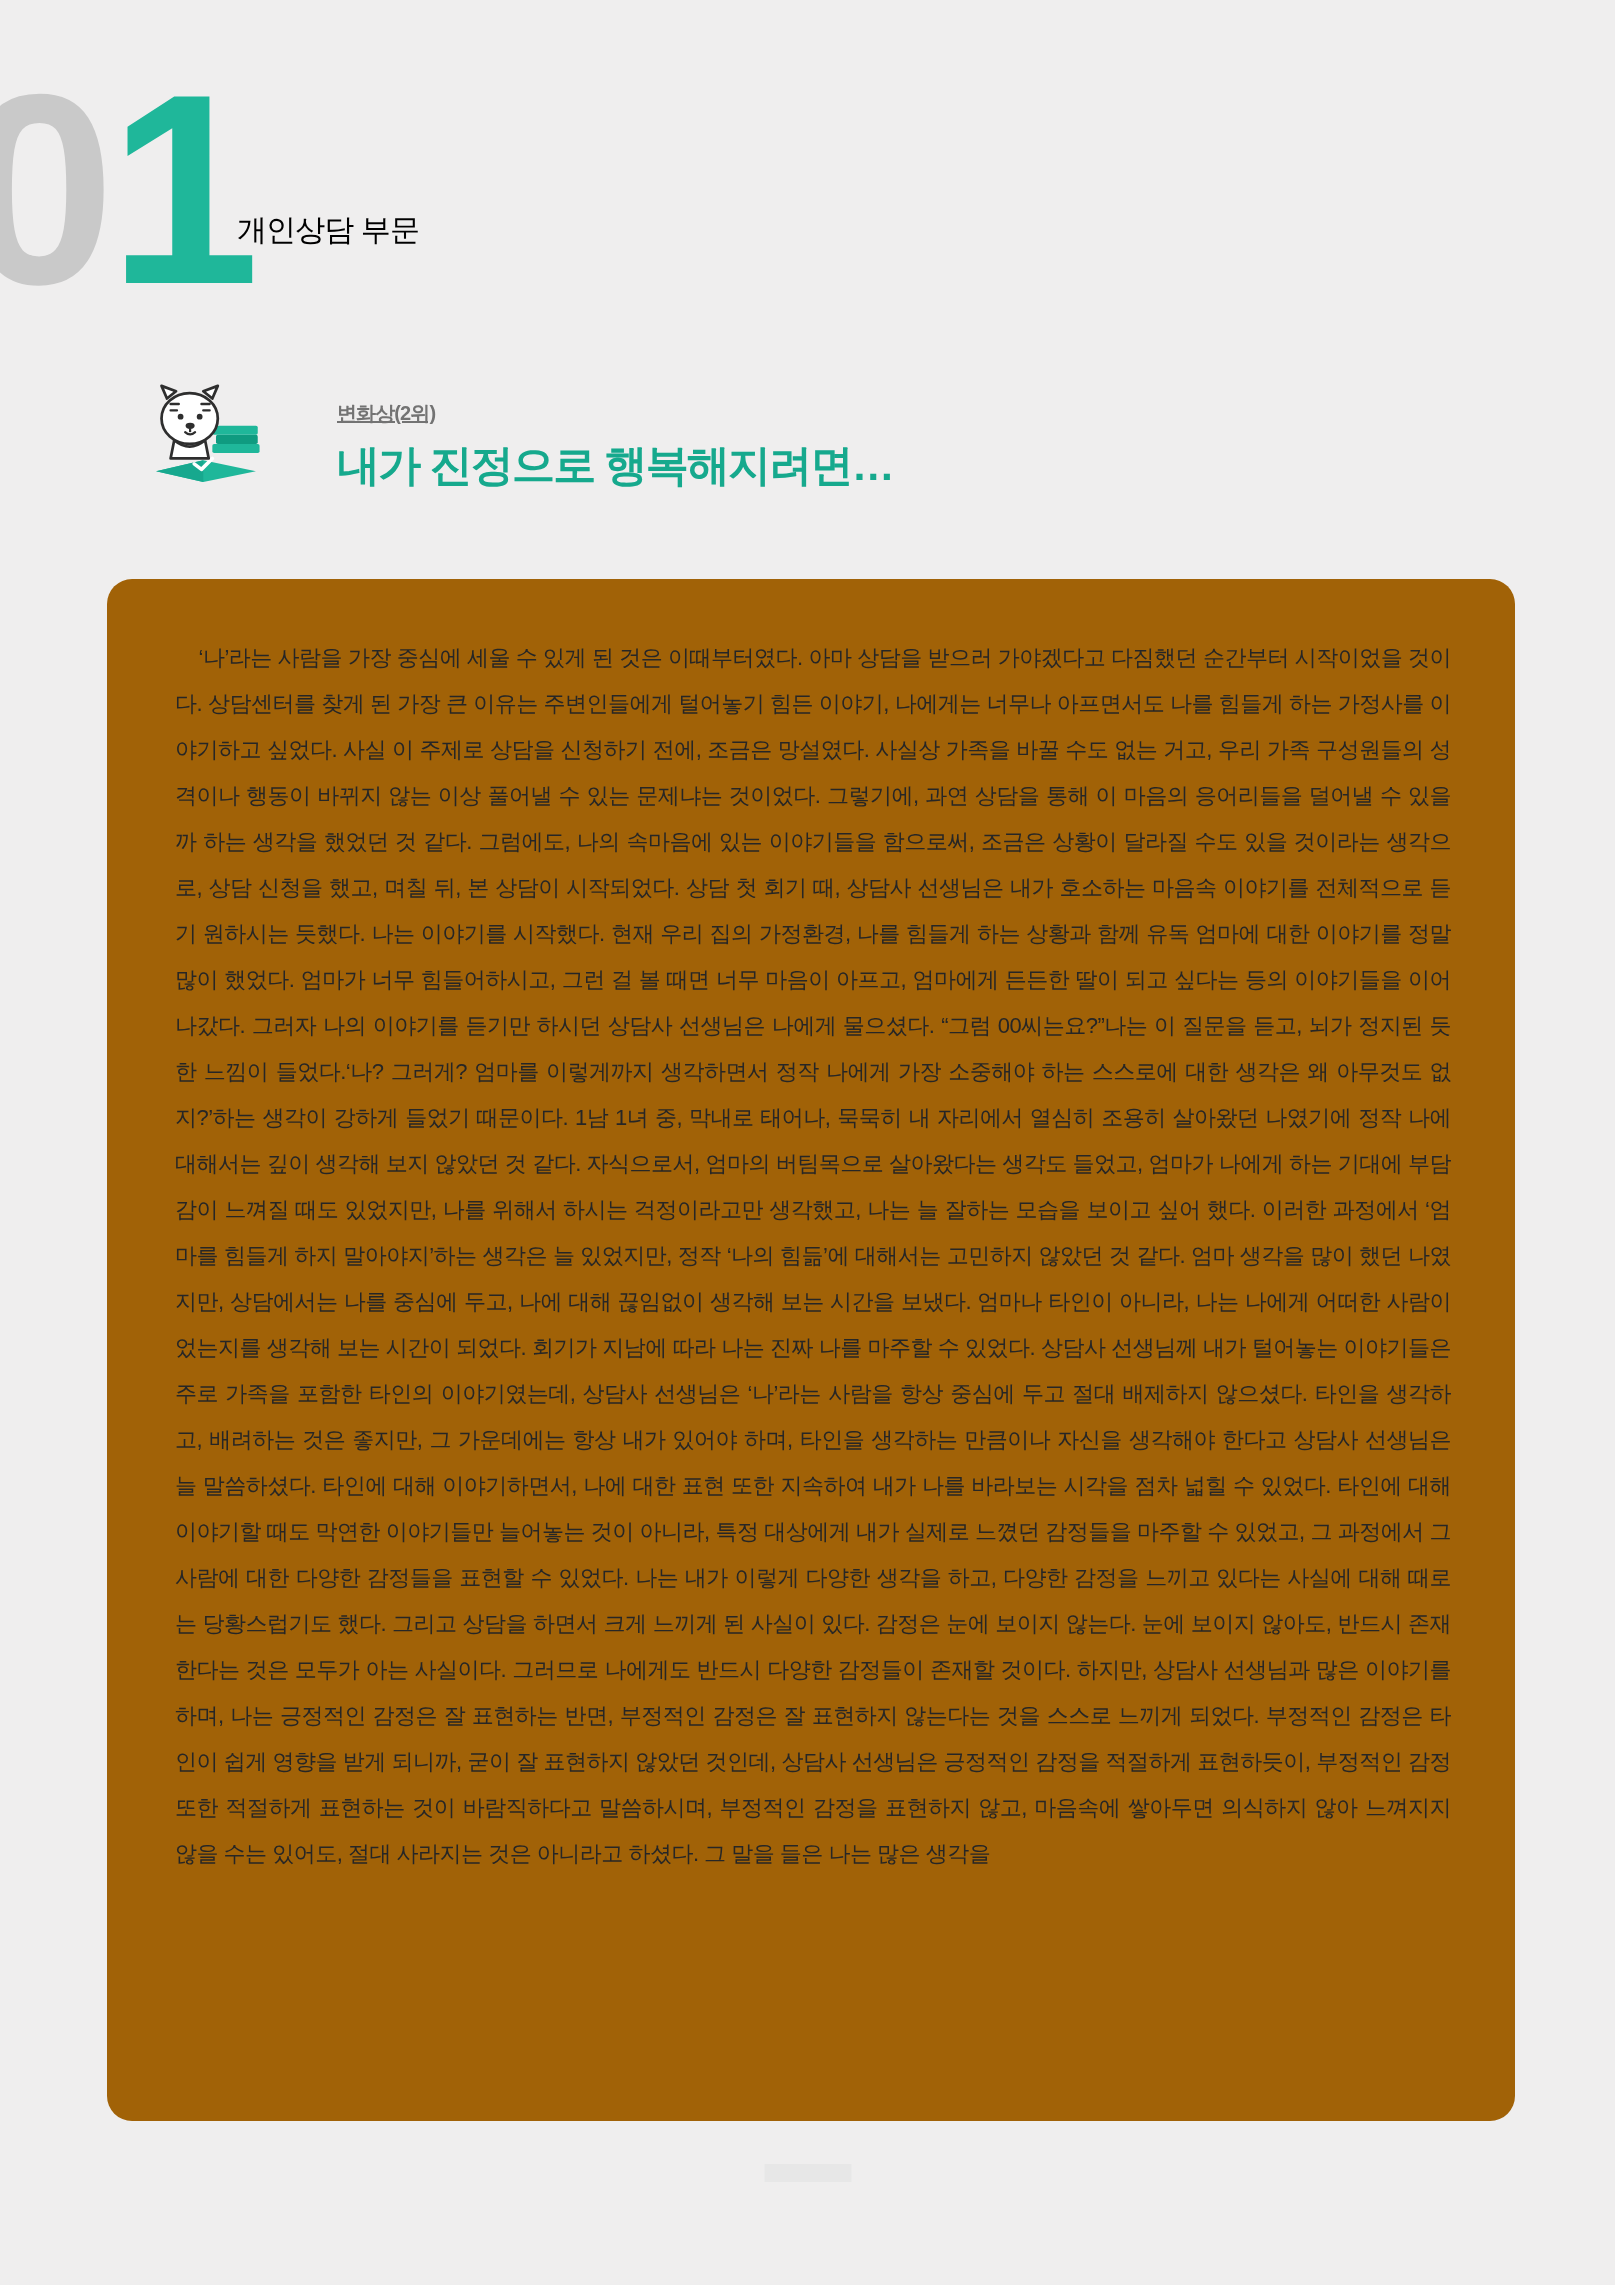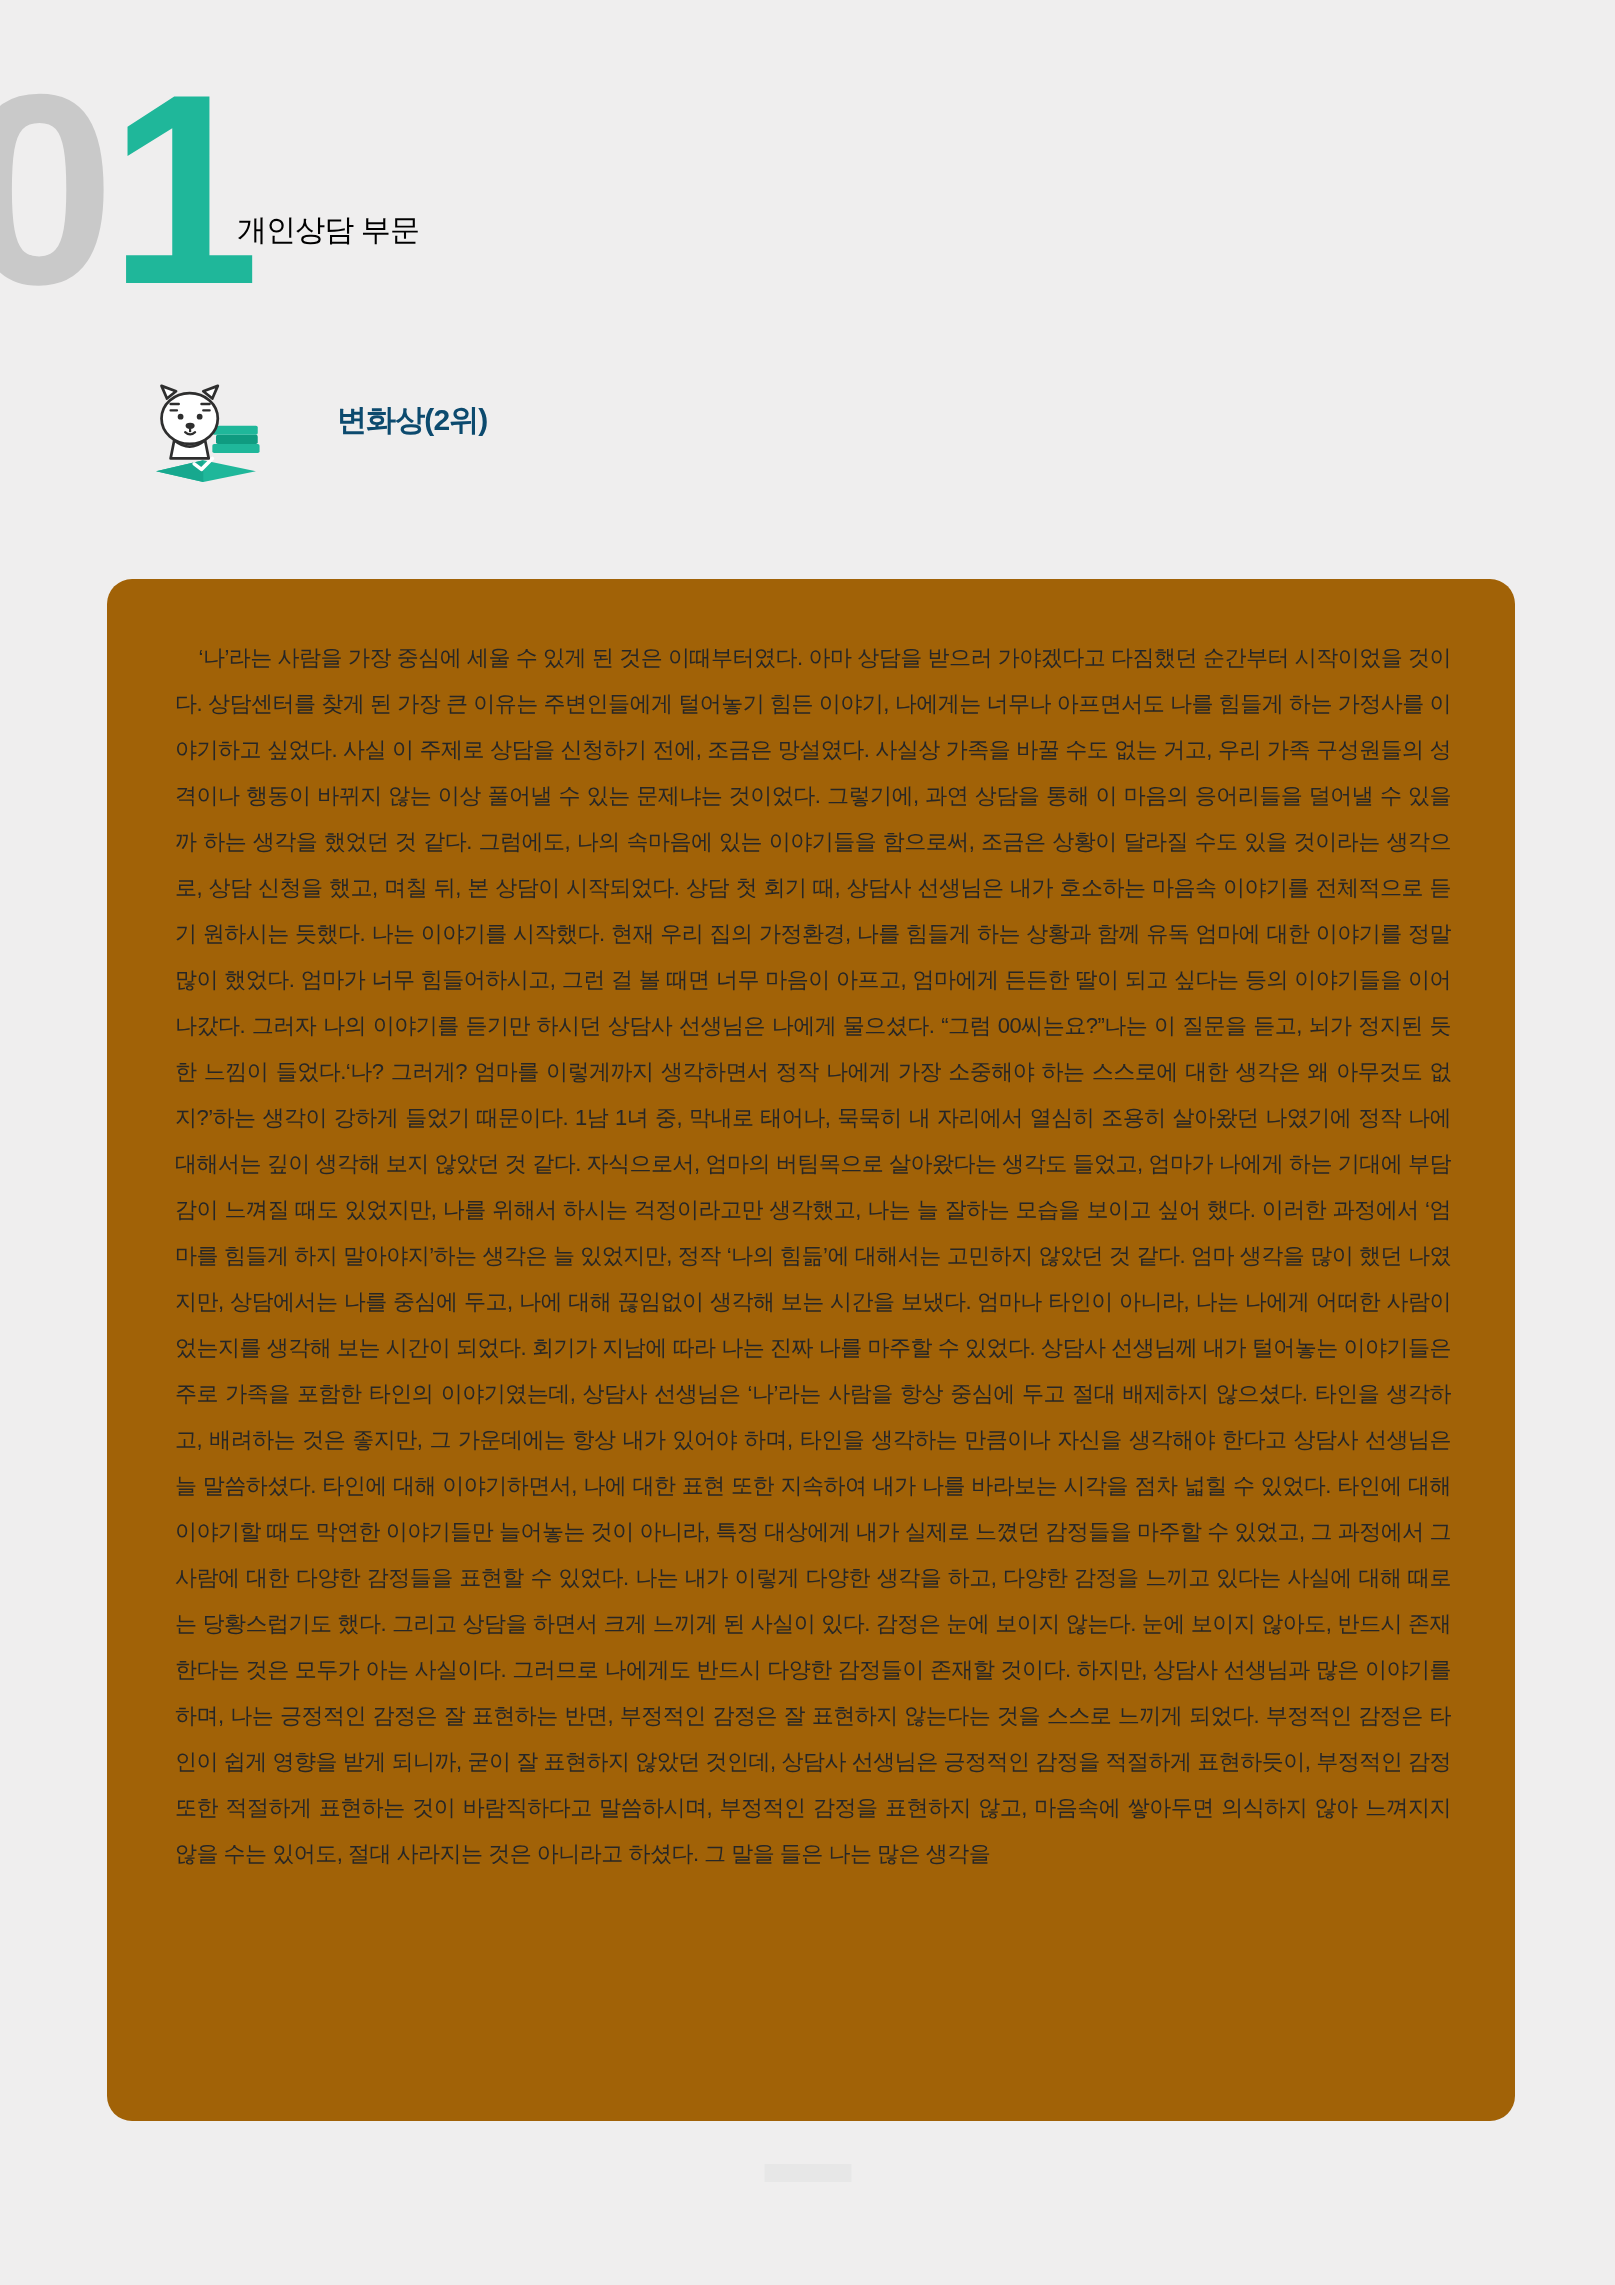--- a/index.html
+++ b/index.html
@@ -72,24 +72,25 @@
     position: absolute;
     left: 147px;
     top: 18px;
     width: 118px;
     height: 109px;
   }
   .award-rank {
     position: absolute;
     left: 337px;
     top: 34px;
-    font-size: 30px;
+    font-size: 20px;
     font-weight: 700;
-    color: #0c4a6e;
+    color: #737373;
     letter-spacing: -0.9px;
+    text-decoration: underline;
   }
   .award-title {
     position: absolute;
     left: 337px;
     top: 71px;
     font-size: 43px;
     font-weight: 700;
     color: #16a98d;
     letter-spacing: -1.8px;
   }
@@ -163,20 +164,21 @@
         <ellipse cx="47.5" cy="46" rx="5" ry="3.4" fill="#2e2e2e"></ellipse>
         <path d="M47.5 49 v4" stroke="#2e2e2e" stroke-width="2.4"></path>
         <path d="M42 53 q5.5 5 11 0" stroke="#2e2e2e" stroke-width="2.4" fill="none" stroke-linecap="round"></path>
         <path d="M26 22 h9 M26 29 h7" stroke="#2e2e2e" stroke-width="2.6" stroke-linecap="round"></path>
         <path d="M69 22 h-9 M69 29 h-7" stroke="#2e2e2e" stroke-width="2.6" stroke-linecap="round"></path>
 
         <path d="M30 62 q17 14 34 0 l4 20 h-42 z" fill="#ffffff" stroke="#2e2e2e" stroke-width="3" stroke-linejoin="round"></path>
       </svg>
     </span>
     <div class="award-rank">변화상(2위)</div>
+    <div class="award-title">내가 진정으로 행복해지려면…</div>
   </div>
 
   <div class="card">
     <div class="card-inner">
       <p class="body-text">‘나’라는 사람을 가장 중심에 세울 수 있게 된 것은 이때부터였다. 아마 상담을 받으러 가야겠다고 다짐했던 순간부터 시작이었을 것이다. 상담센터를 찾게 된 가장 큰 이유는 주변인들에게 털어놓기 힘든 이야기, 나에게는 너무나 아프면서도 나를 힘들게 하는 가정사를 이야기하고 싶었다. 사실 이 주제로 상담을 신청하기 전에, 조금은 망설였다. 사실상 가족을 바꿀 수도 없는 거고, 우리 가족 구성원들의 성격이나 행동이 바뀌지 않는 이상 풀어낼 수 있는 문제냐는 것이었다. 그렇기에, 과연 상담을 통해 이 마음의 응어리들을 덜어낼 수 있을까 하는 생각을 했었던 것 같다. 그럼에도, 나의 속마음에 있는 이야기들을 함으로써, 조금은 상황이 달라질 수도 있을 것이라는 생각으로, 상담 신청을 했고, 며칠 뒤, 본 상담이 시작되었다. 상담 첫 회기 때, 상담사 선생님은 내가 호소하는 마음속 이야기를 전체적으로 듣기 원하시는 듯했다. 나는 이야기를 시작했다. 현재 우리 집의 가정환경, 나를 힘들게 하는 상황과 함께 유독 엄마에 대한 이야기를 정말 많이 했었다. 엄마가 너무 힘들어하시고, 그런 걸 볼 때면 너무 마음이 아프고, 엄마에게 든든한 딸이 되고 싶다는 등의 이야기들을 이어나갔다. 그러자 나의 이야기를 듣기만 하시던 상담사 선생님은 나에게 물으셨다. “그럼 00씨는요?”나는 이 질문을 듣고, 뇌가 정지된 듯한 느낌이 들었다.‘나? 그러게? 엄마를 이렇게까지 생각하면서 정작 나에게 가장 소중해야 하는 스스로에 대한 생각은 왜 아무것도 없지?’하는 생각이 강하게 들었기 때문이다. 1남 1녀 중, 막내로 태어나, 묵묵히 내 자리에서 열심히 조용히 살아왔던 나였기에 정작 나에 대해서는 깊이 생각해 보지 않았던 것 같다. 자식으로서, 엄마의 버팀목으로 살아왔다는 생각도 들었고, 엄마가 나에게 하는 기대에 부담감이 느껴질 때도 있었지만, 나를 위해서 하시는 걱정이라고만 생각했고, 나는 늘 잘하는 모습을 보이고 싶어 했다. 이러한 과정에서 ‘엄마를 힘들게 하지 말아야지’하는 생각은 늘 있었지만, 정작 ‘나의 힘듦’에 대해서는 고민하지 않았던 것 같다. 엄마 생각을 많이 했던 나였지만, 상담에서는 나를 중심에 두고, 나에 대해 끊임없이 생각해 보는 시간을 보냈다. 엄마나 타인이 아니라, 나는 나에게 어떠한 사람이었는지를 생각해 보는 시간이 되었다. 회기가 지남에 따라 나는 진짜 나를 마주할 수 있었다. 상담사 선생님께 내가 털어놓는 이야기들은 주로 가족을 포함한 타인의 이야기였는데, 상담사 선생님은 ‘나’라는 사람을 항상 중심에 두고 절대 배제하지 않으셨다. 타인을 생각하고, 배려하는 것은 좋지만, 그 가운데에는 항상 내가 있어야 하며, 타인을 생각하는 만큼이나 자신을 생각해야 한다고 상담사 선생님은 늘 말씀하셨다. 타인에 대해 이야기하면서, 나에 대한 표현 또한 지속하여 내가 나를 바라보는 시각을 점차 넓힐 수 있었다. 타인에 대해 이야기할 때도 막연한 이야기들만 늘어놓는 것이 아니라, 특정 대상에게 내가 실제로 느꼈던 감정들을 마주할 수 있었고, 그 과정에서 그 사람에 대한 다양한 감정들을 표현할 수 있었다. 나는 내가 이렇게 다양한 생각을 하고, 다양한 감정을 느끼고 있다는 사실에 대해 때로는 당황스럽기도 했다. 그리고 상담을 하면서 크게 느끼게 된 사실이 있다. 감정은 눈에 보이지 않는다. 눈에 보이지 않아도, 반드시 존재한다는 것은 모두가 아는 사실이다. 그러므로 나에게도 반드시 다양한 감정들이 존재할 것이다. 하지만, 상담사 선생님과 많은 이야기를 하며, 나는 긍정적인 감정은 잘 표현하는 반면, 부정적인 감정은 잘 표현하지 않는다는 것을 스스로 느끼게 되었다. 부정적인 감정은 타인이 쉽게 영향을 받게 되니까, 굳이 잘 표현하지 않았던 것인데, 상담사 선생님은 긍정적인 감정을 적절하게 표현하듯이, 부정적인 감정 또한 적절하게 표현하는 것이 바람직하다고 말씀하시며, 부정적인 감정을 표현하지 않고, 마음속에 쌓아두면 의식하지 않아 느껴지지 않을 수는 있어도, 절대 사라지는 것은 아니라고 하셨다. 그 말을 들은 나는 많은 생각을</p>
     </div>
   </div>
 
   <div class="footer-mark"></div>
 

